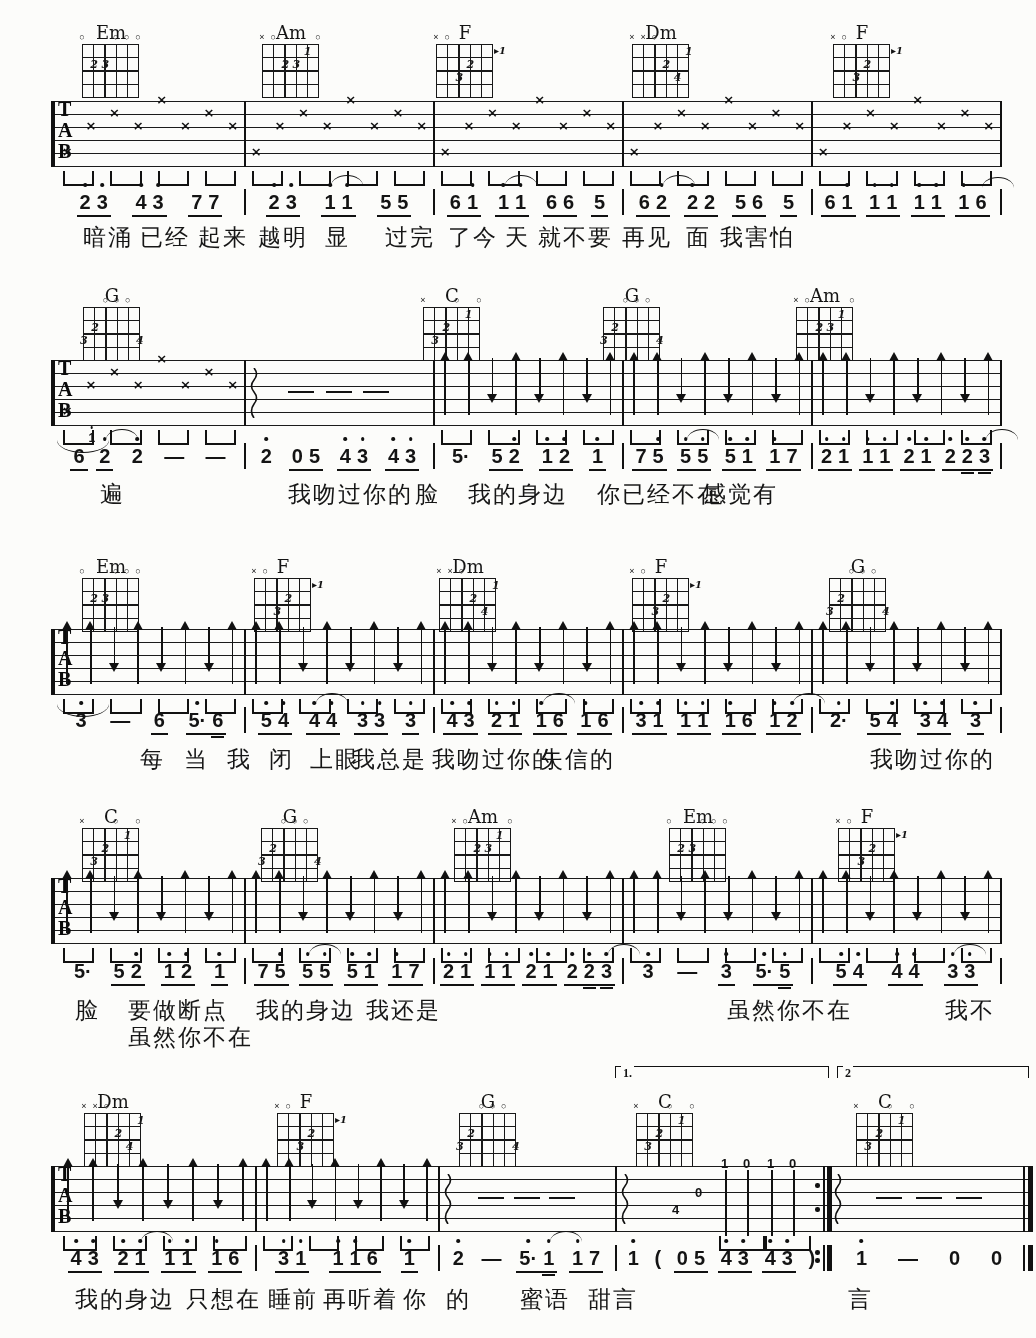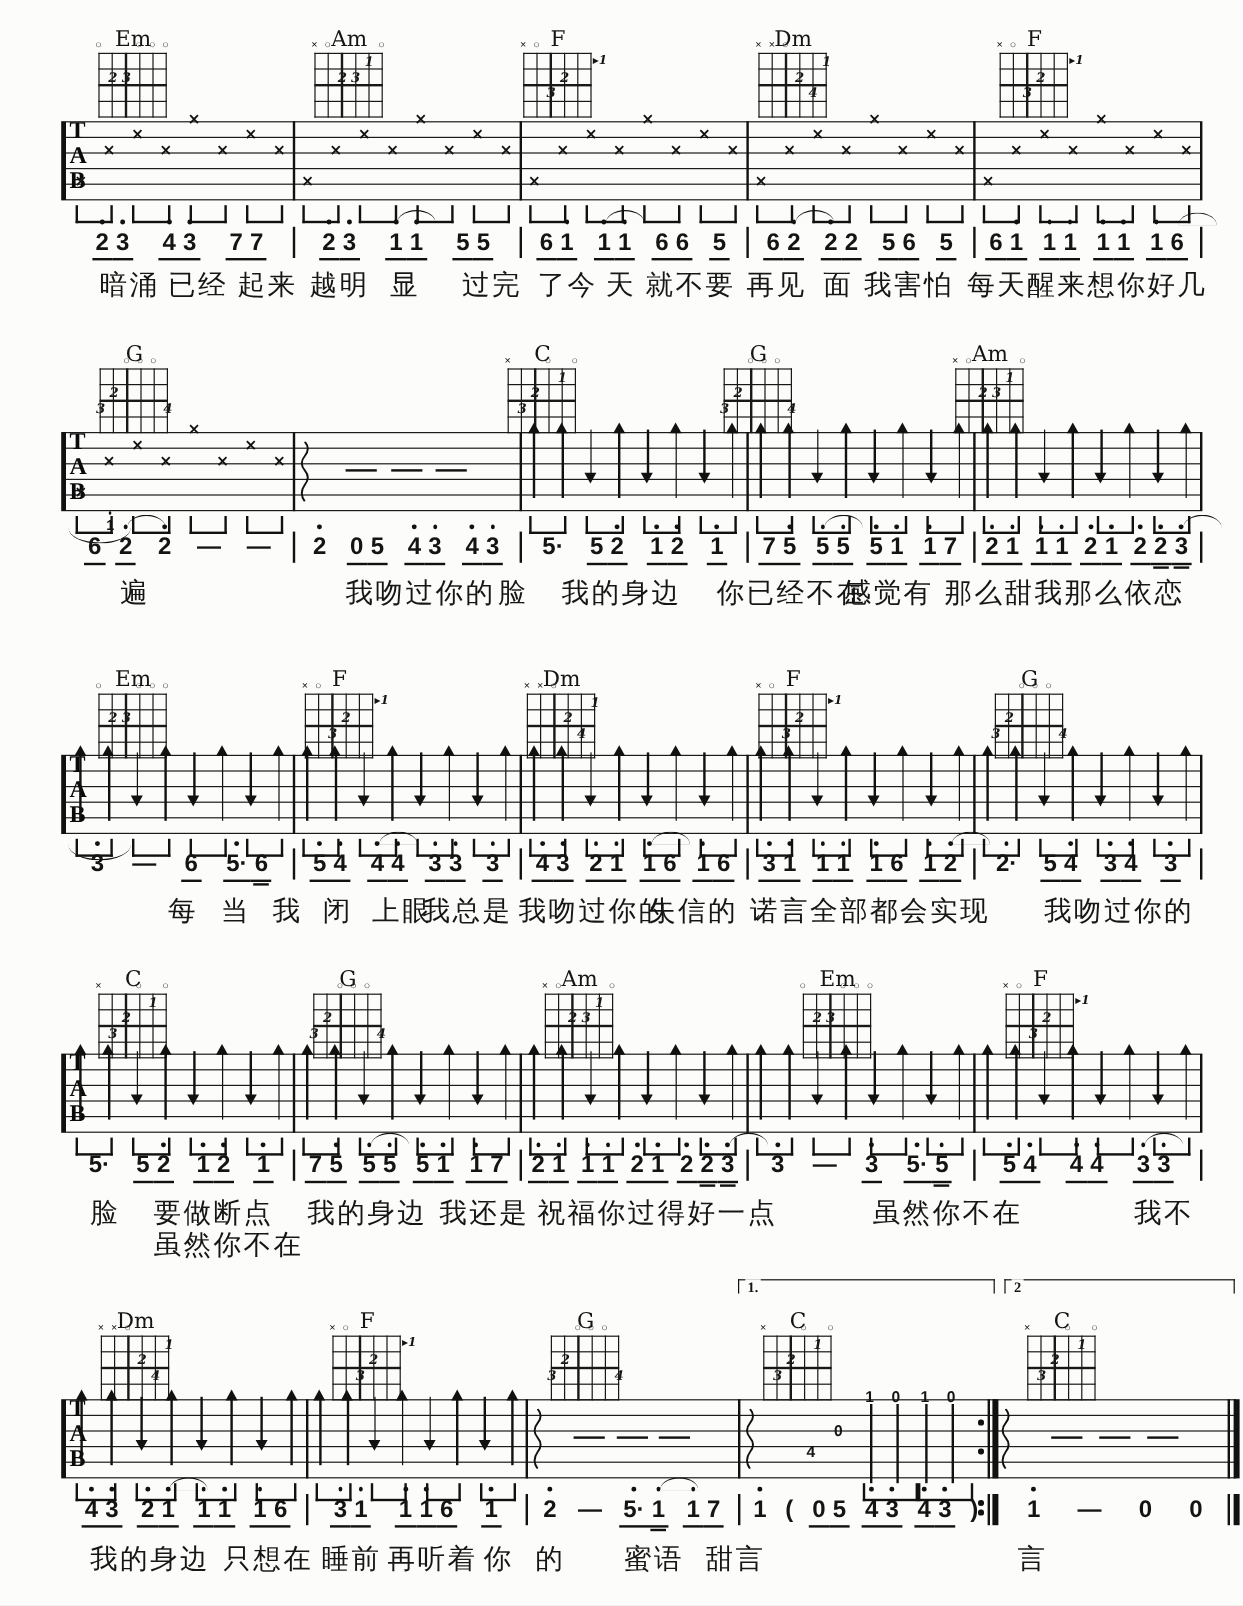--- a/index.html
+++ b/index.html
@@ -345,21 +345,20 @@
       <div class="lyr" style="left: 198px; top: 202px;">起来</div>
       <div class="lyr" style="left: 258px; top: 202px;">越明</div>
       <div class="lyr" style="left: 325px; top: 202px;">显</div>
       <div class="lyr" style="left: 385px; top: 202px;">过完</div>
       <div class="lyr" style="left: 448px; top: 202px;">了今</div>
       <div class="lyr" style="left: 505px; top: 202px;">天</div>
       <div class="lyr" style="left: 538px; top: 202px;">就不要</div>
       <div class="lyr" style="left: 622px; top: 202px;">再见</div>
       <div class="lyr" style="left: 686px; top: 202px;">面</div>
       <div class="lyr" style="left: 720px; top: 202px;">我害怕</div>
-      <div class="lyr" style="left: 806px; top: 202px;">每天醒来想你好几</div>
     </div>
     <div class="system" style="top: 283px; height: 260px;">
       <div class="chord" style="left: 83px; top: 2px;">
         <div class="cname">G</div>
         <div class="cgrid">
           <div class="vln" style="left: 0px;"></div>
           <div class="vln" style="left: 11.2px;"></div>
           <div class="vln" style="left: 22.4px;"></div>
           <div class="vln" style="left: 33.6px;"></div>
           <div class="vln" style="left: 44.8px;"></div>
@@ -689,21 +688,20 @@
           </span>
         </div>
         <div class="mbar" style="left: 945px;"></div>
       </div>
       <div class="lyr" style="left: 100px; top: 196px;">遍</div>
       <div class="lyr" style="left: 288px; top: 196px;">我吻过你的</div>
       <div class="lyr" style="left: 415px; top: 196px;">脸</div>
       <div class="lyr" style="left: 468px; top: 196px;">我的身边</div>
       <div class="lyr" style="left: 597px; top: 196px;">你已经不在</div>
       <div class="lyr" style="left: 703px; top: 196px;">感觉有</div>
-      <div class="lyr" style="left: 787px; top: 196px;">那么甜我那么依恋</div>
     </div>
     <div class="system" style="top: 553px; height: 260px;">
       <div class="chord" style="left: 82px; top: 3px;">
         <div class="cname">Em</div>
         <div class="cgrid">
           <div class="vln" style="left: 0px;"></div>
           <div class="vln" style="left: 11.2px;"></div>
           <div class="vln" style="left: 22.4px;"></div>
           <div class="vln" style="left: 33.6px;"></div>
           <div class="vln" style="left: 44.8px;"></div>
@@ -1107,21 +1105,20 @@
         <div class="mbar" style="left: 945px;"></div>
       </div>
       <div class="lyr" style="left: 140px; top: 191px;">每</div>
       <div class="lyr" style="left: 184px; top: 191px;">当</div>
       <div class="lyr" style="left: 227px; top: 191px;">我</div>
       <div class="lyr" style="left: 269px; top: 191px;">闭</div>
       <div class="lyr" style="left: 310px; top: 191px;">上眼</div>
       <div class="lyr" style="left: 352px; top: 191px;">我总是</div>
       <div class="lyr" style="left: 432px; top: 191px;">我吻过你的</div>
       <div class="lyr" style="left: 540px; top: 191px;">失信的</div>
-      <div class="lyr" style="left: 625px; top: 191px;">诺言全部都会实现</div>
       <div class="lyr" style="left: 870px; top: 191px;">我吻过你的</div>
     </div>
     <div class="system" style="top: 803px; height: 260px;">
       <div class="chord" style="left: 82px; top: 3px;">
         <div class="cname">C</div>
         <div class="cgrid">
           <div class="vln" style="left: 0px;"></div>
           <div class="vln" style="left: 11.2px;"></div>
           <div class="vln" style="left: 22.4px;"></div>
           <div class="vln" style="left: 33.6px;"></div>
@@ -1520,21 +1517,20 @@
             <span class="tok u1">3<span class="odot"></span><span class="tie" style="top: -13px;"></span></span>
             <span class="tok u1">3<span class="odot"></span></span>
           </span>
         </div>
         <div class="mbar" style="left: 945px;"></div>
       </div>
       <div class="lyr" style="left: 75px; top: 192px;">脸</div>
       <div class="lyr" style="left: 128px; top: 192px;">要做断点</div>
       <div class="lyr" style="left: 256px; top: 192px;">我的身边</div>
       <div class="lyr" style="left: 366px; top: 192px;">我还是</div>
-      <div class="lyr" style="left: 448px; top: 192px;">祝福你过得好一点</div>
       <div class="lyr" style="left: 727px; top: 192px;">虽然你不在</div>
       <div class="lyr" style="left: 945px; top: 192px;">我不</div>
       <div class="lyr" style="left: 128px; top: 219px;">虽然你不在</div>
     </div>
     <div class="system" style="top: 1062px; height: 260px;">
       <div class="chord" style="left: 84px; top: 29px;">
         <div class="cname">Dm</div>
         <div class="cgrid">
           <div class="vln" style="left: 0px;"></div>
           <div class="vln" style="left: 11.2px;"></div>

